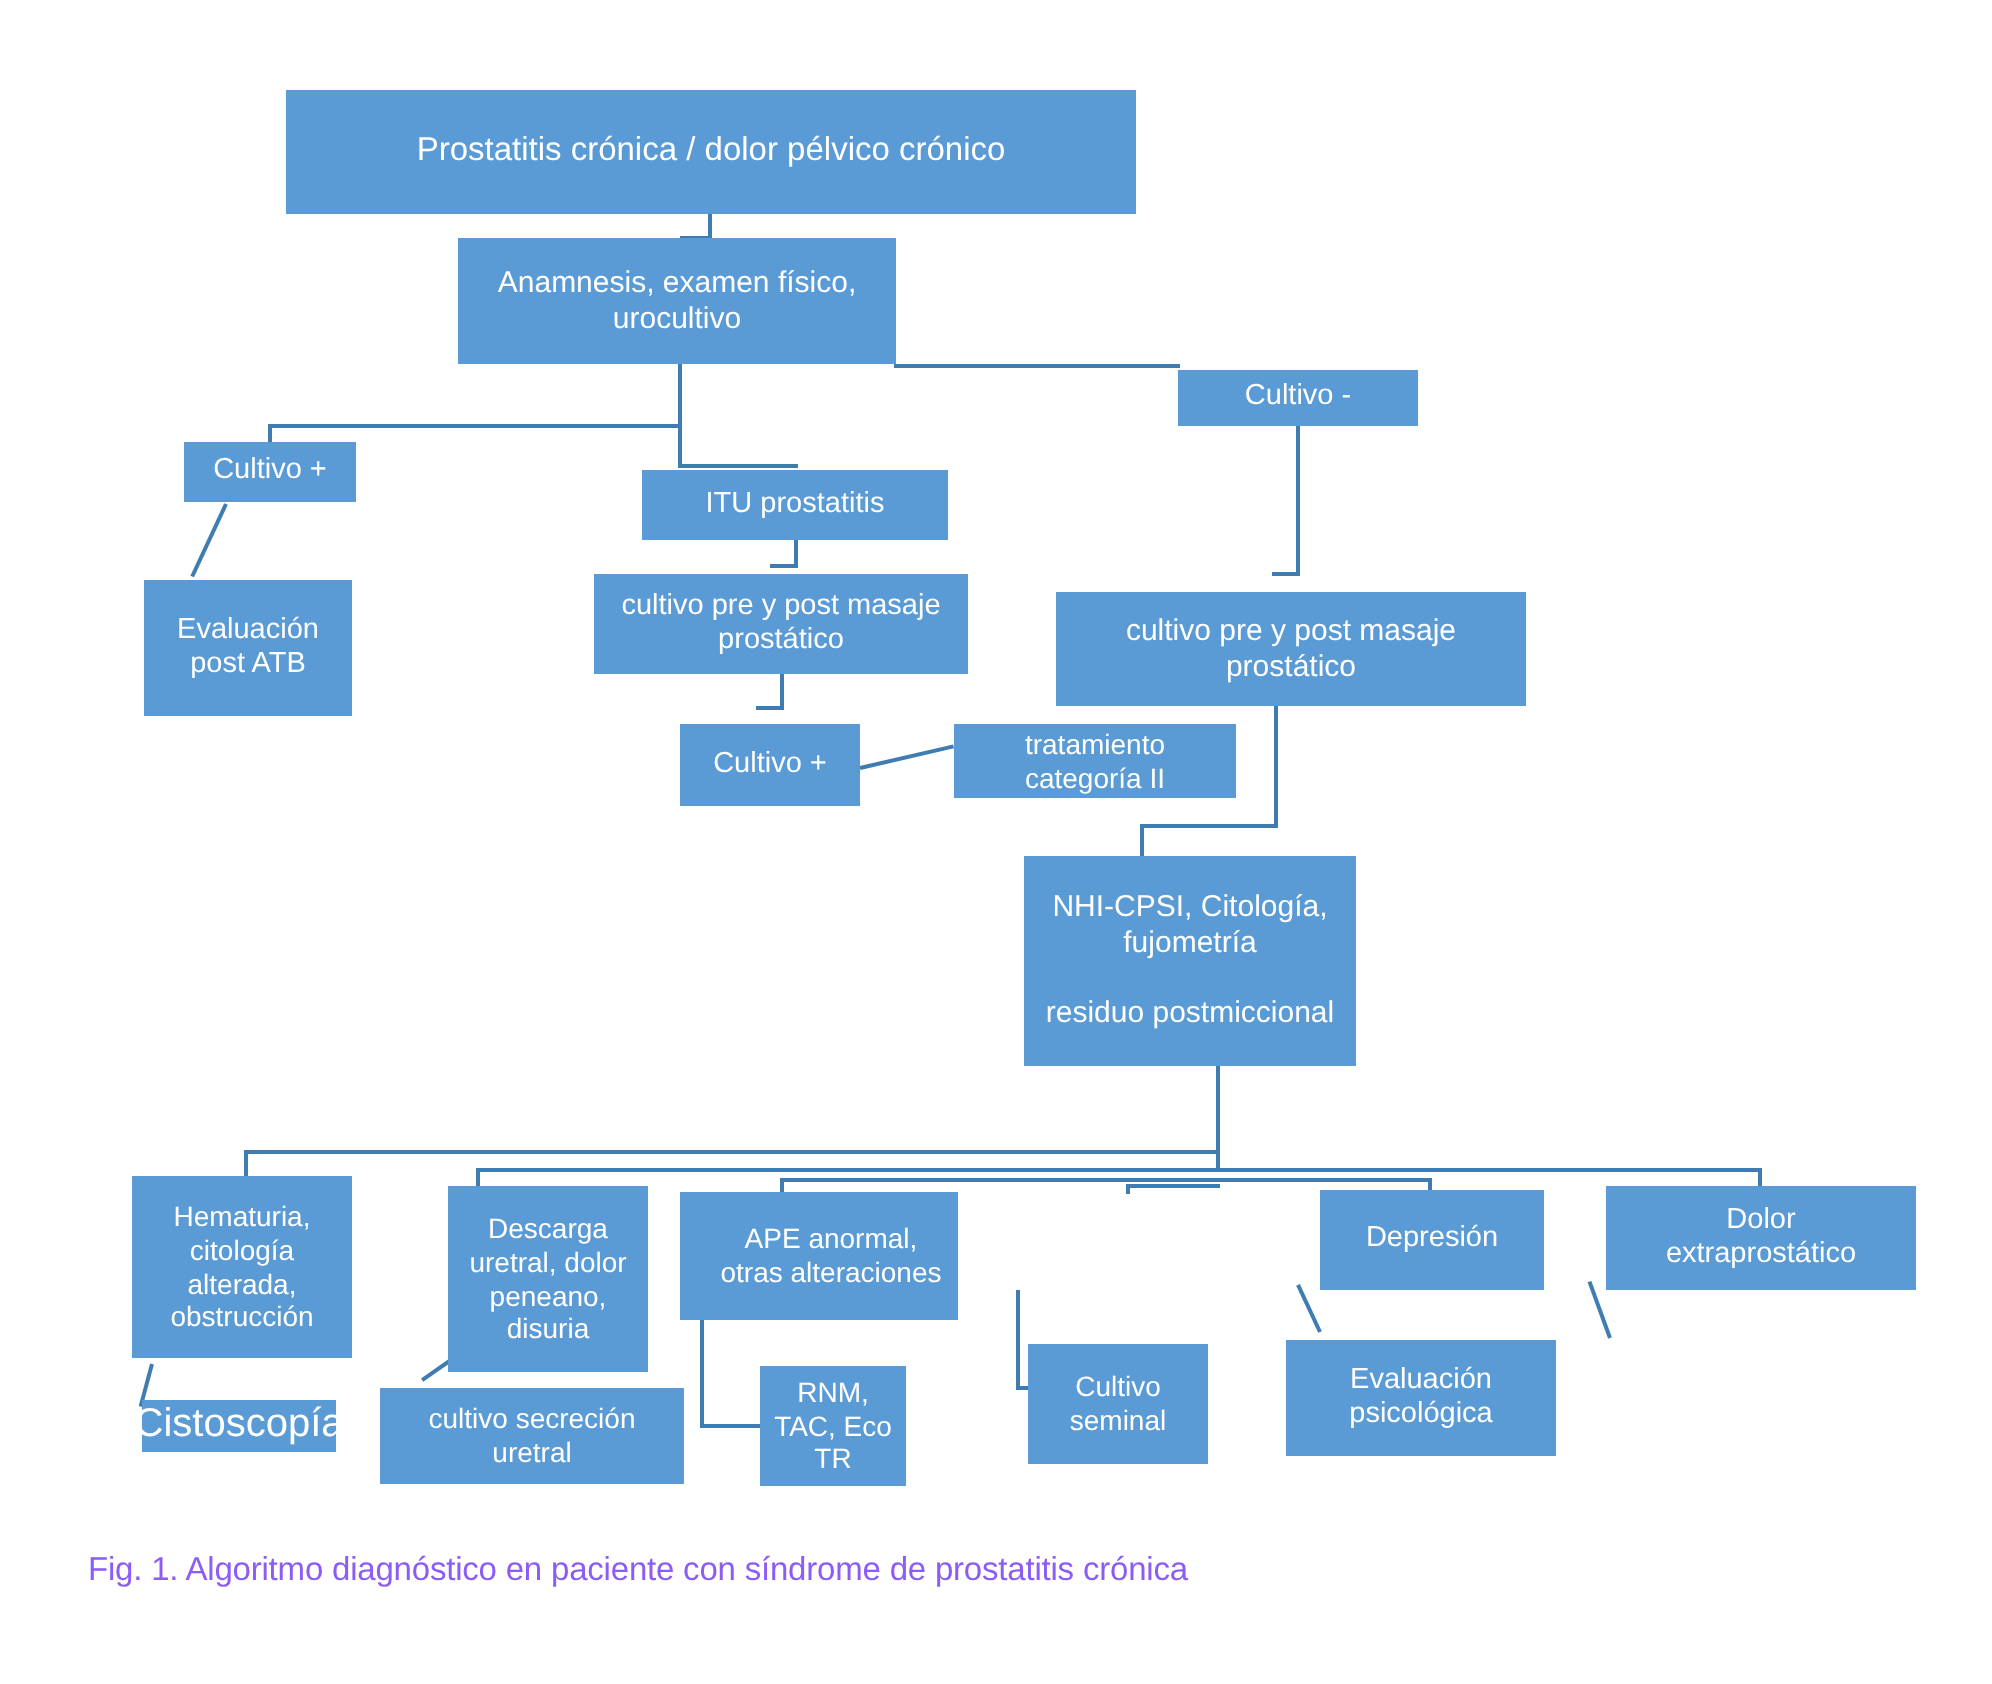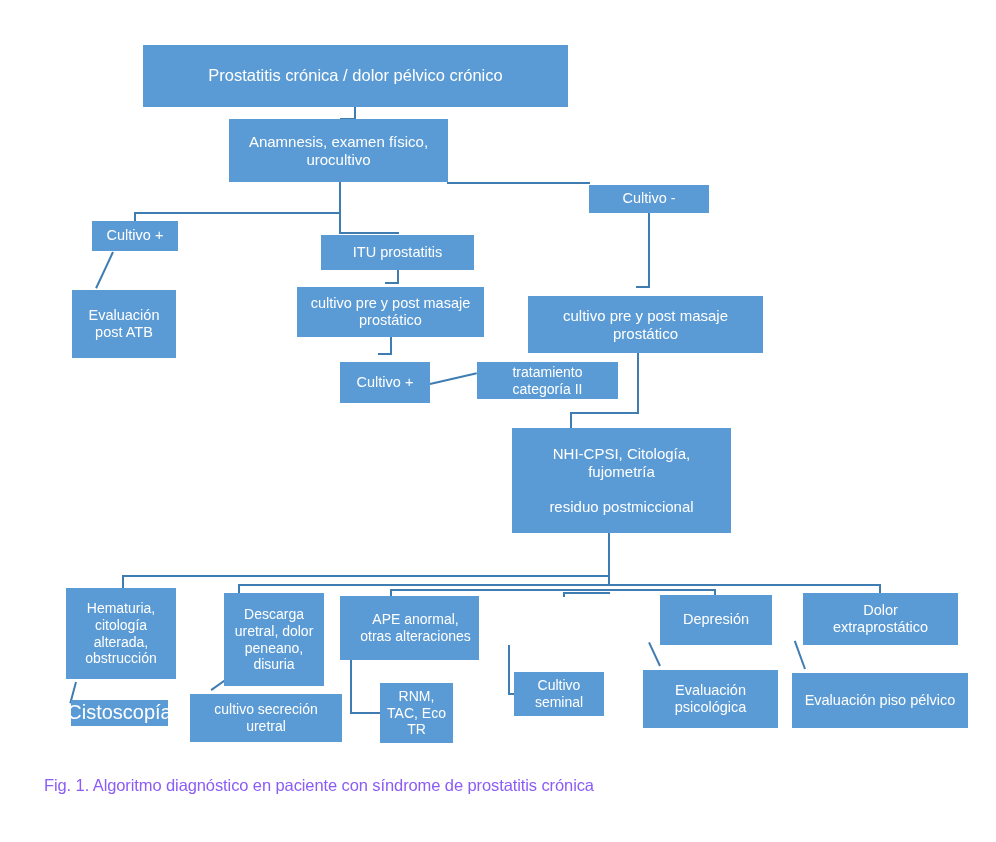--- a/index.html
+++ b/index.html
@@ -143,21 +143,21 @@
   <div class="node" style="left:589px; top:185px; width:120px; height:28px; font-size:14.5px;">Cultivo -</div>
 
   <div class="node" style="left:528px; top:296px; width:235px; height:57px; font-size:15px;">cultivo pre y post masaje
 prostático</div>
 
   <div class="node" style="left:340px; top:362px; width:90px; height:41px; font-size:14.5px;">Cultivo  +</div>
 
   <div class="node" style="left:477px; top:362px; width:141px; height:37px; font-size:14px;text-align:center;">tratamiento
 categoría  II</div>
 
-  <div class="node" style="left:512px; top:428px; width:219px; height:105px; font-size:15px;">NHI-CPSI, Citología,
+  <div class="node" style="left:512px; top:428px; width:166px; height:105px; font-size:15px;">NHI-CPSI, Citología,
 fujometría
 
 residuo postmiccional</div>
 
   <div class="node" style="left:66px; top:588px; width:110px; height:91px; font-size:14px;">Hematuria,
 citología
 alterada,
 obstrucción</div>
 
   <div class="node" style="left:71px; top:700px; width:97px; height:26px; font-size:20px;">Cistoscopía</div>
@@ -171,28 +171,27 @@
 uretral</div>
 
   <div class="node" style="left:340px; top:596px; width:139px; height:64px; font-size:14px;padding-left:16px;">APE anormal,
 otras alteraciones</div>
 
   <div class="node" style="left:380px; top:683px; width:73px; height:60px; font-size:14px;">RNM,
 TAC, Eco
 TR</div>
 
 
-  <div class="node" style="left:514px; top:672px; width:90px; height:44px; font-size:14px;">Cultivo
+  <div class="node" style="left:514px; top:672px; width:90px; height:60px; font-size:14px;">Cultivo
 seminal</div>
 
   <div class="node" style="left:660px; top:595px; width:112px; height:50px; font-size:14.5px;">Depresión</div>
 
   <div class="node" style="left:643px; top:670px; width:135px; height:58px; font-size:14.5px;">Evaluación
 psicológica</div>
 
   <div class="node" style="left:803px; top:593px; width:155px; height:52px; font-size:14.5px;">Dolor
 extraprostático</div>
 
-  <div class="node" style="left:792px; top:673px; width:176px; height:55px; font-size:14.5px;">Evaluación piso pélvico</div>
 
   <div id="caption">Fig. 1. Algoritmo diagnóstico en paciente con síndrome de prostatitis crónica</div>
 
 </div>
 
 </body></html>

